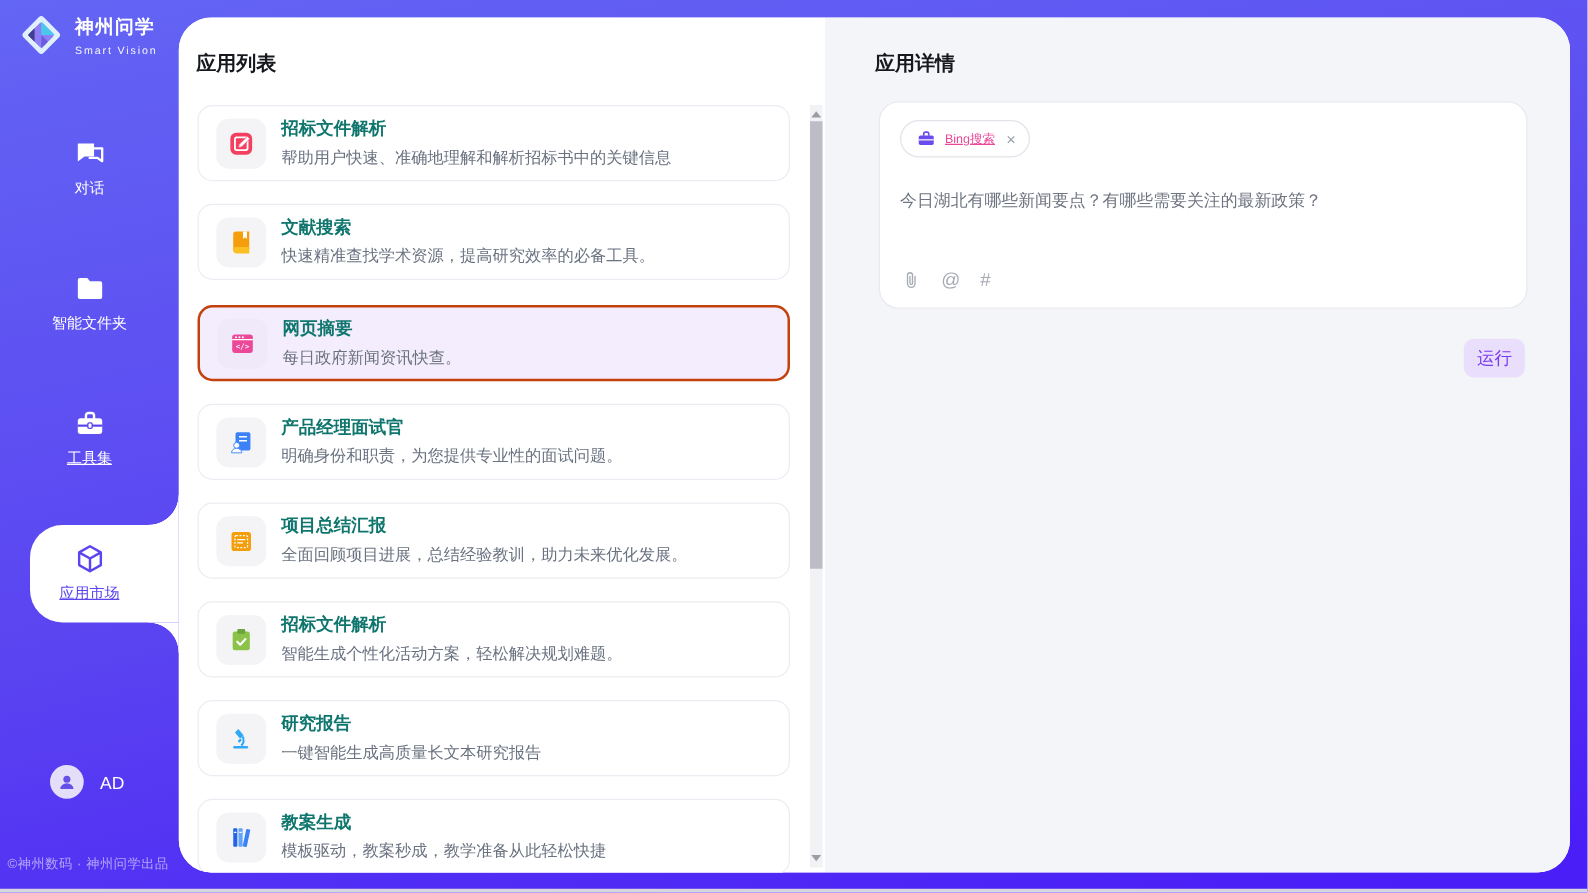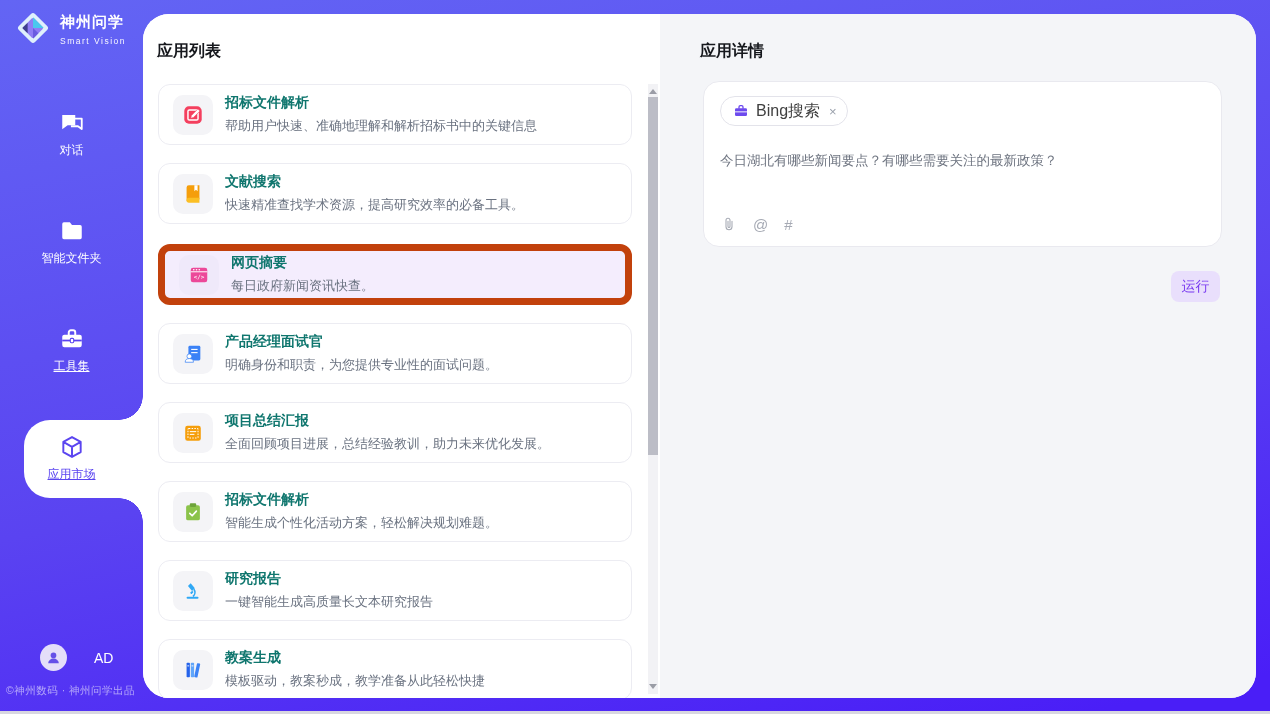--- a/index.html
+++ b/index.html
@@ -20,59 +20,59 @@
   .nav-item .nav-icon { display:block; margin:14px auto 0; width:26px; height:26px; }
   .nav-label { display:block; margin-top:6px; font-size:12px; color:#fff; }
   .nav-label.underlined { text-decoration:underline; }
   .nav-item.active .nav-label { color:#5b45f0; }
   .active-plate { position:absolute; left:24px; top:420px; width:119px; height:78px; background:#fff;
     border-radius:26px 0 0 26px; z-index:1; }
   .active-plate::before { content:""; position:absolute; right:0; top:-24px; width:24px; height:24px;
     background:radial-gradient(circle 24px at 0 0, rgba(255,255,255,0) 23.5px, #fff 24px); }
   .active-plate::after { content:""; position:absolute; right:0; bottom:-24px; width:24px; height:24px;
     background:radial-gradient(circle 24px at 0 100%, rgba(255,255,255,0) 23.5px, #fff 24px); }
-  .user-row { position:absolute; left:40px; top:644px; display:flex; align-items:center; gap:27px; cursor:pointer; }
+  .user-row { position:absolute; left:40px; top:612px; display:flex; align-items:center; gap:13px; cursor:pointer; }
   .avatar { width:27px; height:27px; border-radius:50%; background:#e4def9; display:flex; align-items:center; justify-content:center; }
   .user-name { font-size:14px; color:#fff; }
   .sidebar-footer { position:absolute; left:6px; top:684px; font-size:10.5px; color:rgba(255,255,255,.55);
     letter-spacing:.5px; white-space:nowrap; }
 
   
   .content { position:absolute; left:143px; top:14px; width:1113px; height:684px; border-radius:26px;
     overflow:hidden; display:flex; background:#fff; z-index:2; }
 
   
   .list-panel { position:relative; width:517px; background:#fff; flex:none; }
   .panel-title { font-size:16px; font-weight:700; color:#16181d; }
   .list-panel .panel-title { position:absolute; left:14px; top:27px; }
   .cards { position:absolute; left:15px; top:70px; width:474px; }
   .card { height:61px; margin-bottom:18px; border:1px solid #ececf2; border-radius:12px; background:#fff;
     display:flex; align-items:center; padding:0 14px; gap:12px; cursor:pointer; }
-  .card.selected { background:#f4edfd; border:7px solid #c2410c;margin-top:20px; }
+  .card.selected { background:#f4edfd; border:2px solid #c2410c;margin-top:20px; }
   .card-icon { width:40px; height:40px; border-radius:10px; background:#f4f4f7; flex:none;
     display:flex; align-items:center; justify-content:center; }
   .card.selected .card-icon { background:#efe9fa; }
   .card-title { font-size:14px; font-weight:700; color:#0f766e; margin-bottom:5px; }
   .card-desc { font-size:13px; color:#6a7280; white-space:nowrap; overflow:hidden; }
 
   
   .scrollbar { position:absolute; right:2px; top:70px; width:10px; height:610px; background:#f2f2f5; }
   .sb-arrow { position:absolute; left:1px; width:0; height:0; border-left:4px solid transparent; border-right:4px solid transparent; }
   .sb-arrow.up { top:5px; border-bottom:5px solid #9b9da6; }
   .sb-arrow.down { bottom:5px; border-top:5px solid #9b9da6; }
   .sb-thumb { position:absolute; left:0; top:13px; width:10px; height:358px; background:#bcbdc6; }
 
   
   .detail-panel { position:relative; flex:1; background:#f4f5f8; }
   .detail-panel .panel-title { position:absolute; left:40px; top:27px; }
   .detail-card { position:absolute; left:43px; top:67px; width:519px; height:166px; background:#fff;
     border:1px solid #e9e9ef; border-radius:16px; padding:14px 16px; cursor:text; }
   .chip { display:inline-flex; align-items:center; gap:7px; height:30px; padding:0 10px 0 12px;
     border:1px solid #e3e3ea; border-radius:16px; background:#fff; cursor:default; }
-  .chip-label { font-size:16px; color:#404040; }
+  .chip-label { font-size:10px; color:#ec4899;text-decoration:underline; }
   .chip-x { font-size:13px; color:#9aa0ab; margin-left:2px; cursor:pointer; }
   .query-text { margin-top:26px; font-size:13.5px; color:#6e7480; }
   .input-icons { position:absolute; left:17px; bottom:13px; display:flex; align-items:center; gap:16px; color:#a6aab4; }
   .glyph-icon { font-size:15px; color:#a6aab4; cursor:pointer; line-height:17px; }
   .run-btn { position:absolute; left:511px; top:257px; width:49px; height:31px; background:#e9dffc;
     color:#7a3cf0; font-size:14px; border:none; border-radius:8px; cursor:pointer;
     display:flex; align-items:center; justify-content:center; font-family:inherit; }
 </style>
 </head>
 <body>

